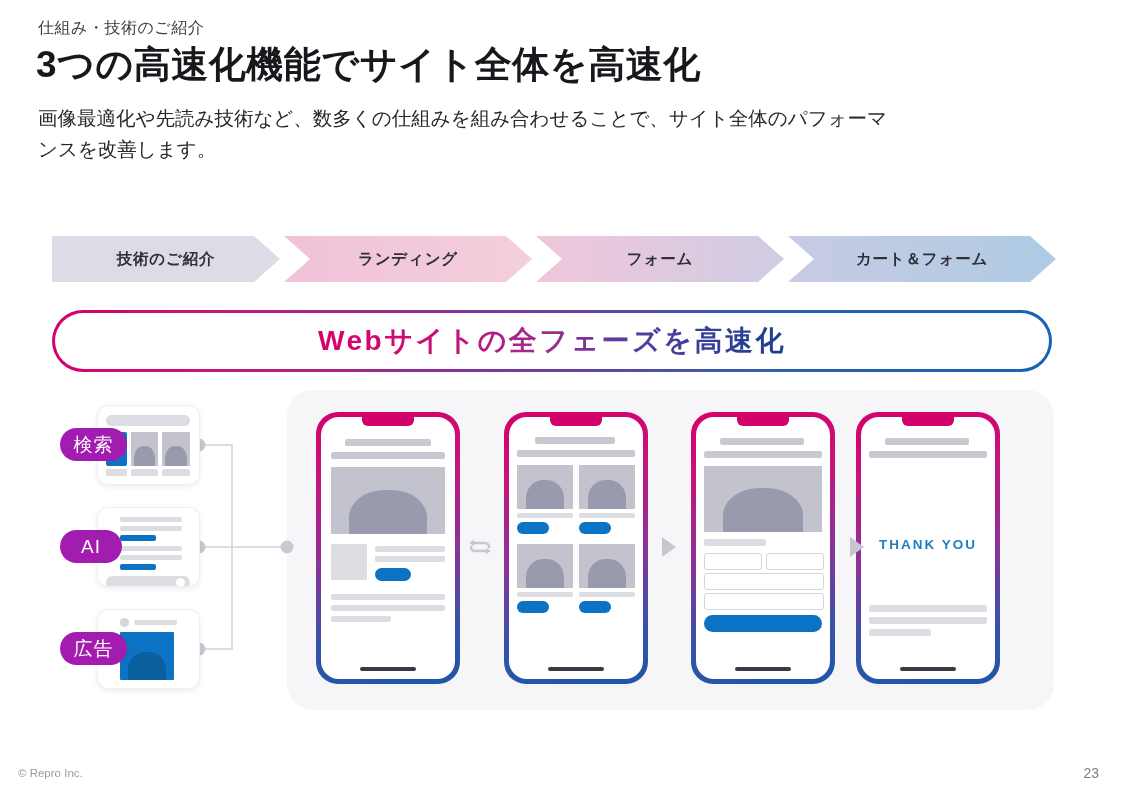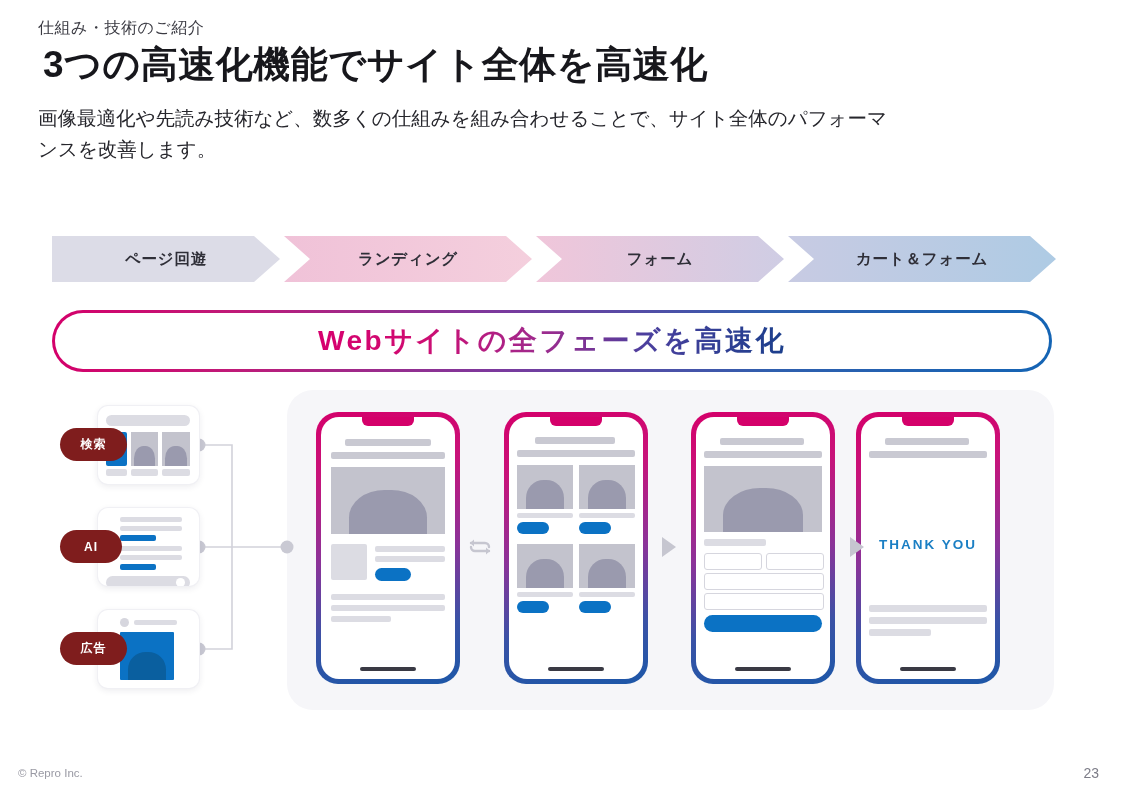--- a/index.html
+++ b/index.html
@@ -27,21 +27,20 @@
   }
   .page-title {
     position: absolute;
     left: 36px;
     top: 40px;
     font-size: 37px;
     font-weight: bold;
     color: #17171c;
     letter-spacing: 0.5px;
     white-space: nowrap;
-    margin-left: 7px;
   }
   .lead {
     position: absolute;
     left: 38px;
     top: 103px;
     width: 1040px;
     font-size: 19.5px;
     line-height: 31px;
     color: #26262c;
   }
@@ -155,25 +154,25 @@
   }
   .src1 { left: 98px; top: 16px;  width: 101px; height: 78px; }
   .src2 { left: 98px; top: 118px; width: 101px; height: 78px; }
   .src3 { left: 98px; top: 220px; width: 101px; height: 78px; }
 
   .badge {
     position: absolute;
     display: flex;
     align-items: center;
     justify-content: center;
-    background: #7f1d1d;
+    background: #a21caf;
     color: #ffffff;
     border-radius: 17px;
-    font-size: 12px;
-    font-weight: bold;
+    font-size: 19px;
+    font-weight: normal;
     letter-spacing: 1px;
     height: 33px;
     z-index: 5;
   }
   .badge1 { left: 60px; top: 38px;  width: 67px; }
   .badge2 { left: 60px; top: 140px; width: 62px; }
   .badge3 { left: 60px; top: 242px; width: 67px; text-align: right; }
 
   .g-bar  { background: #dcdce3; border-radius: 2px; position: absolute; }
   .g-bar2 { background: #c9c9d2; border-radius: 2px; position: absolute; }
@@ -270,21 +269,21 @@
 <div class="eyebrow">仕組み・技術のご紹介</div>
 <div class="page-title">3つの高速化機能でサイト全体を高速化</div>
 <div class="lead">
   <div>画像最適化や先読み技術など、数多くの仕組みを組み合わせることで、サイト全体のパフォーマ</div>
   <div>ンスを改善します。</div>
 </div>
 
 <div class="phase-bar">
   <div class="phase ph1">
     <div class="fill"></div>
-    <span class="label">ページ回遊</span>
+    <span class="label">技術のご紹介</span>
   </div>
   <div class="phase ph2">
     <div class="fill"></div>
     <span class="label">ランディング</span>
   </div>
   <div class="phase ph3">
     <div class="fill"></div>
     <span class="label">フォーム</span>
   </div>
   <div class="phase ph4">

